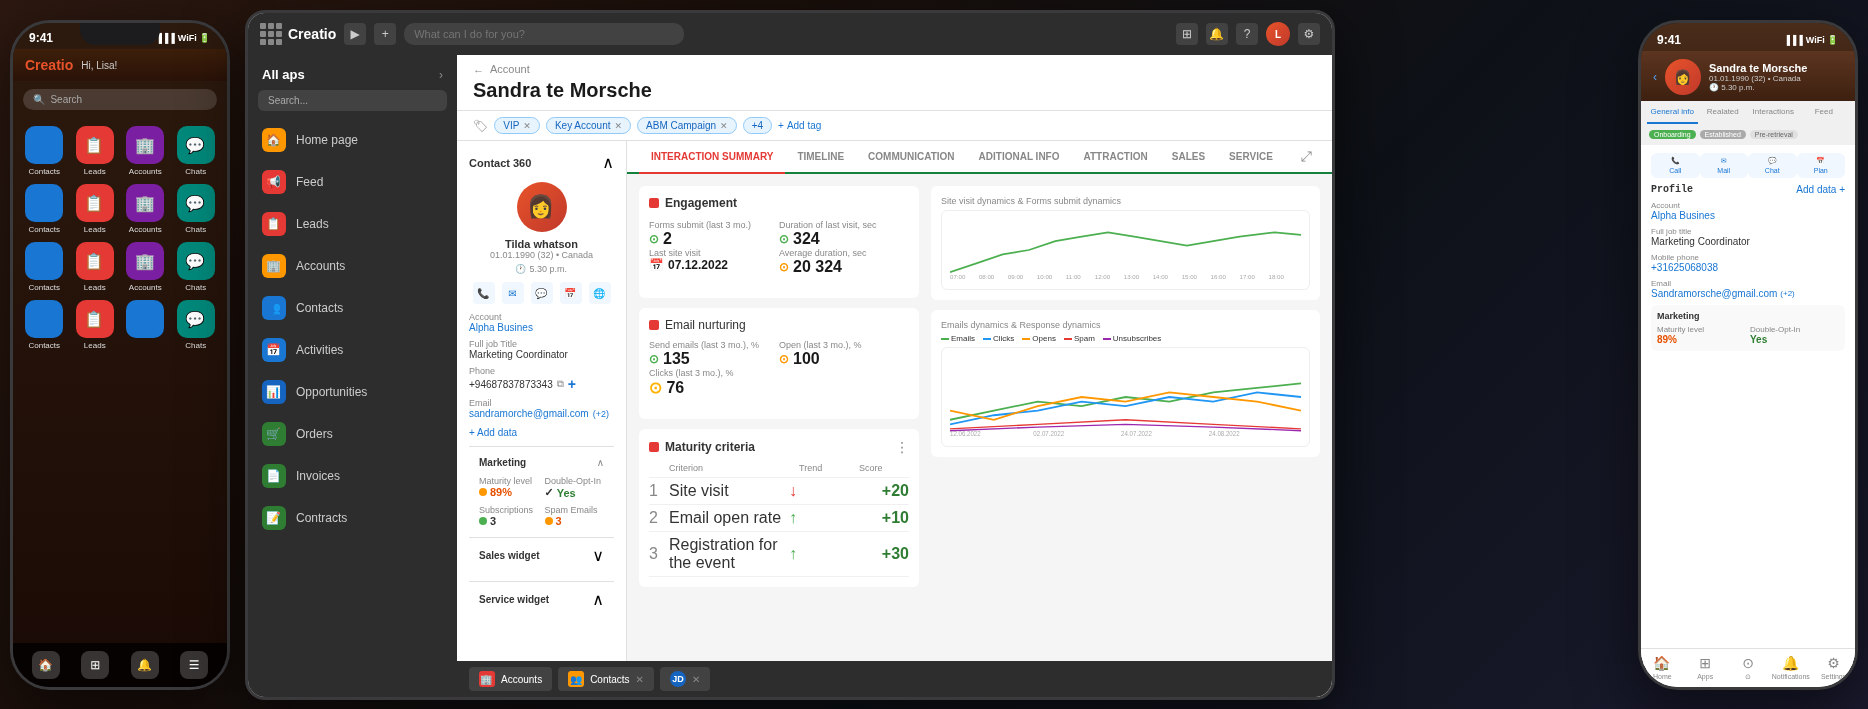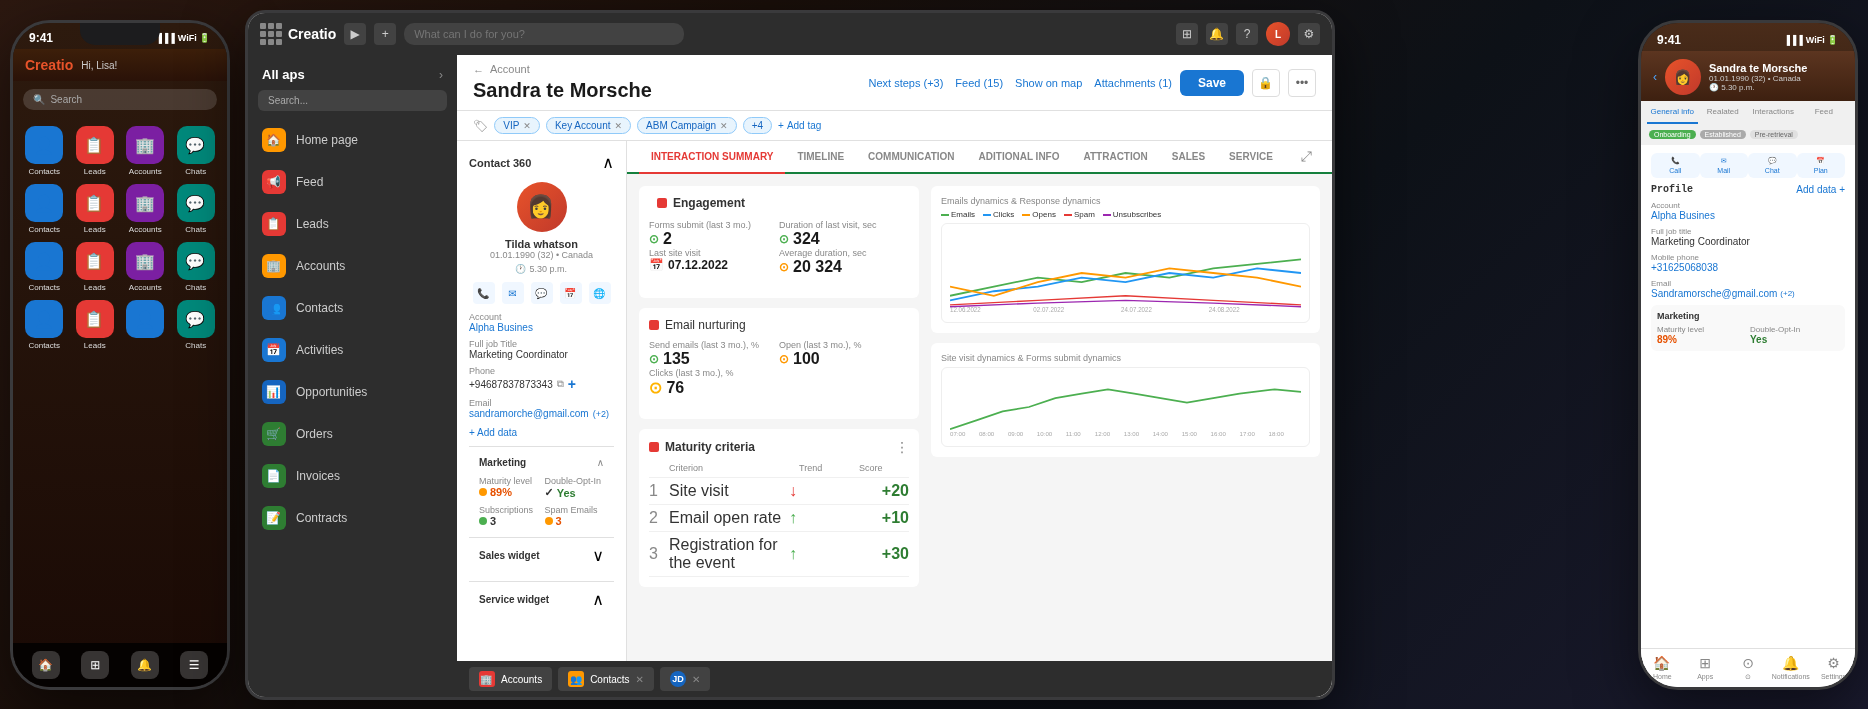--- a/index.html
+++ b/index.html
@@ -513,21 +513,20 @@
       overflow-y: auto;
       padding: 12px;
       display: flex;
       gap: 12px;
     }
     .engagement-header {
       display: flex;
       align-items: center;
       gap: 6px;
       margin-bottom: 10px;
-      margin-left: 8px;
     }
     .engagement-title { font-size: 12px; font-weight: 700; color: #333; }
     .red-dot { width: 10px; height: 10px; border-radius: 2px; background: #e53935; }
 
     .metrics-grid {
       display: grid;
       grid-template-columns: 1fr 1fr;
       gap: 0;
       margin-bottom: 12px;
     }
@@ -930,31 +929,20 @@
 
       <div class="content">
 
         <div class="content-header">
           <div style="display:flex;flex-direction:column;gap:4px;">
             <div class="breadcrumb">
               <span>←</span>
               <span>Account</span>
             </div>
             <h1 class="page-title">Sandra te Morsche</h1>
-          </div>
-          <div class="header-actions">
-            <div class="header-links">
-              <span>Next steps (+3)</span>
-              <span>Feed (15)</span>
-              <span>Show on map</span>
-              <span>Attachments (1)</span>
-            </div>
-            <button class="btn-save">Save</button>
-            <div class="btn-icon">🔒</div>
-            <div class="btn-icon">•••</div>
           </div>
         </div>
 
         <div class="tags-row">
           <span style="color:#888;font-size:12px;">🏷</span>
           <div class="tag">
             <span>VIP</span>
             <span class="tag-x">✕</span>
           </div>
           <div class="tag">
@@ -1197,20 +1185,43 @@
                     <span class="trend-up">↑</span>
                     <span class="score-positive">+30</span>
                   </div>
                 </div>
 
               </div>
 
               <div style="flex:1;display:flex;flex-direction:column;gap:10px;overflow-y:auto;">
 
                 <div style="background:white;border-radius:6px;padding:10px;">
+                  <div class="chart-label">Site visit dynamics &amp; Forms submit dynamics</div>
+                  <div class="chart-container">
+                    <svg class="line-chart" viewBox="0 0 400 70" preserveAspectRatio="none">
+
+                      <polyline points="0,60 30,50 60,40 90,35 120,25 150,20 180,15 210,20 240,25 270,30 300,25 330,20 370,15 400,18" fill="none" stroke="#4caf50" stroke-width="2"></polyline>
+
+                      <text x="0" y="68" font-size="7" fill="#aaa">07:00</text>
+                      <text x="33" y="68" font-size="7" fill="#aaa">08:00</text>
+                      <text x="66" y="68" font-size="7" fill="#aaa">09:00</text>
+                      <text x="99" y="68" font-size="7" fill="#aaa">10:00</text>
+                      <text x="132" y="68" font-size="7" fill="#aaa">11:00</text>
+                      <text x="165" y="68" font-size="7" fill="#aaa">12:00</text>
+                      <text x="198" y="68" font-size="7" fill="#aaa">13:00</text>
+                      <text x="231" y="68" font-size="7" fill="#aaa">14:00</text>
+                      <text x="264" y="68" font-size="7" fill="#aaa">15:00</text>
+                      <text x="297" y="68" font-size="7" fill="#aaa">16:00</text>
+                      <text x="330" y="68" font-size="7" fill="#aaa">17:00</text>
+                      <text x="363" y="68" font-size="7" fill="#aaa">18:00</text>
+                    </svg>
+                  </div>
+                </div>
+
+                <div style="background:white;border-radius:6px;padding:10px;">
                   <div class="chart-label">Emails dynamics &amp; Response dynamics</div>
                   <div style="display:flex;gap:8px;margin-bottom:4px;flex-wrap:wrap;">
                     <span style="font-size:8px;color:#333;display:flex;align-items:center;gap:2px;">
                       <span style="width:8px;height:2px;background:#4caf50;display:inline-block;"></span>Emails
                     </span>
                     <span style="font-size:8px;color:#333;display:flex;align-items:center;gap:2px;">
                       <span style="width:8px;height:2px;background:#2196f3;display:inline-block;"></span>Clicks
                     </span>
                     <span style="font-size:8px;color:#333;display:flex;align-items:center;gap:2px;">
                       <span style="width:8px;height:2px;background:#ff9800;display:inline-block;"></span>Opens
@@ -1235,43 +1246,20 @@
 
                       <polyline points="0,82 100,78 200,75 300,78 400,82" fill="none" stroke="#9c27b0" stroke-width="1.5"></polyline>
 
                       <text x="0" y="88" font-size="7" fill="#aaa">12.06.2022</text>
                       <text x="95" y="88" font-size="7" fill="#aaa">02.07.2022</text>
                       <text x="195" y="88" font-size="7" fill="#aaa">24.07.2022</text>
                       <text x="295" y="88" font-size="7" fill="#aaa">24.08.2022</text>
                     </svg>
                   </div>
                 </div>
-
-                <div style="background:white;border-radius:6px;padding:10px;">
-                  <div class="chart-label">Site visit dynamics &amp; Forms submit dynamics</div>
-                  <div class="chart-container">
-                    <svg class="line-chart" viewBox="0 0 400 70" preserveAspectRatio="none">
-
-                      <polyline points="0,60 30,50 60,40 90,35 120,25 150,20 180,15 210,20 240,25 270,30 300,25 330,20 370,15 400,18" fill="none" stroke="#4caf50" stroke-width="2"></polyline>
-
-                      <text x="0" y="68" font-size="7" fill="#aaa">07:00</text>
-                      <text x="33" y="68" font-size="7" fill="#aaa">08:00</text>
-                      <text x="66" y="68" font-size="7" fill="#aaa">09:00</text>
-                      <text x="99" y="68" font-size="7" fill="#aaa">10:00</text>
-                      <text x="132" y="68" font-size="7" fill="#aaa">11:00</text>
-                      <text x="165" y="68" font-size="7" fill="#aaa">12:00</text>
-                      <text x="198" y="68" font-size="7" fill="#aaa">13:00</text>
-                      <text x="231" y="68" font-size="7" fill="#aaa">14:00</text>
-                      <text x="264" y="68" font-size="7" fill="#aaa">15:00</text>
-                      <text x="297" y="68" font-size="7" fill="#aaa">16:00</text>
-                      <text x="330" y="68" font-size="7" fill="#aaa">17:00</text>
-                      <text x="363" y="68" font-size="7" fill="#aaa">18:00</text>
-                    </svg>
-                  </div>
-                </div>
               </div>
             </div>
           </div>
         </div>
 
         <div class="tablet-taskbar">
           <div class="task-item">
             <div class="task-icon" style="background:#e53935;">🏢</div>
             <span>Accounts</span>
           </div>

